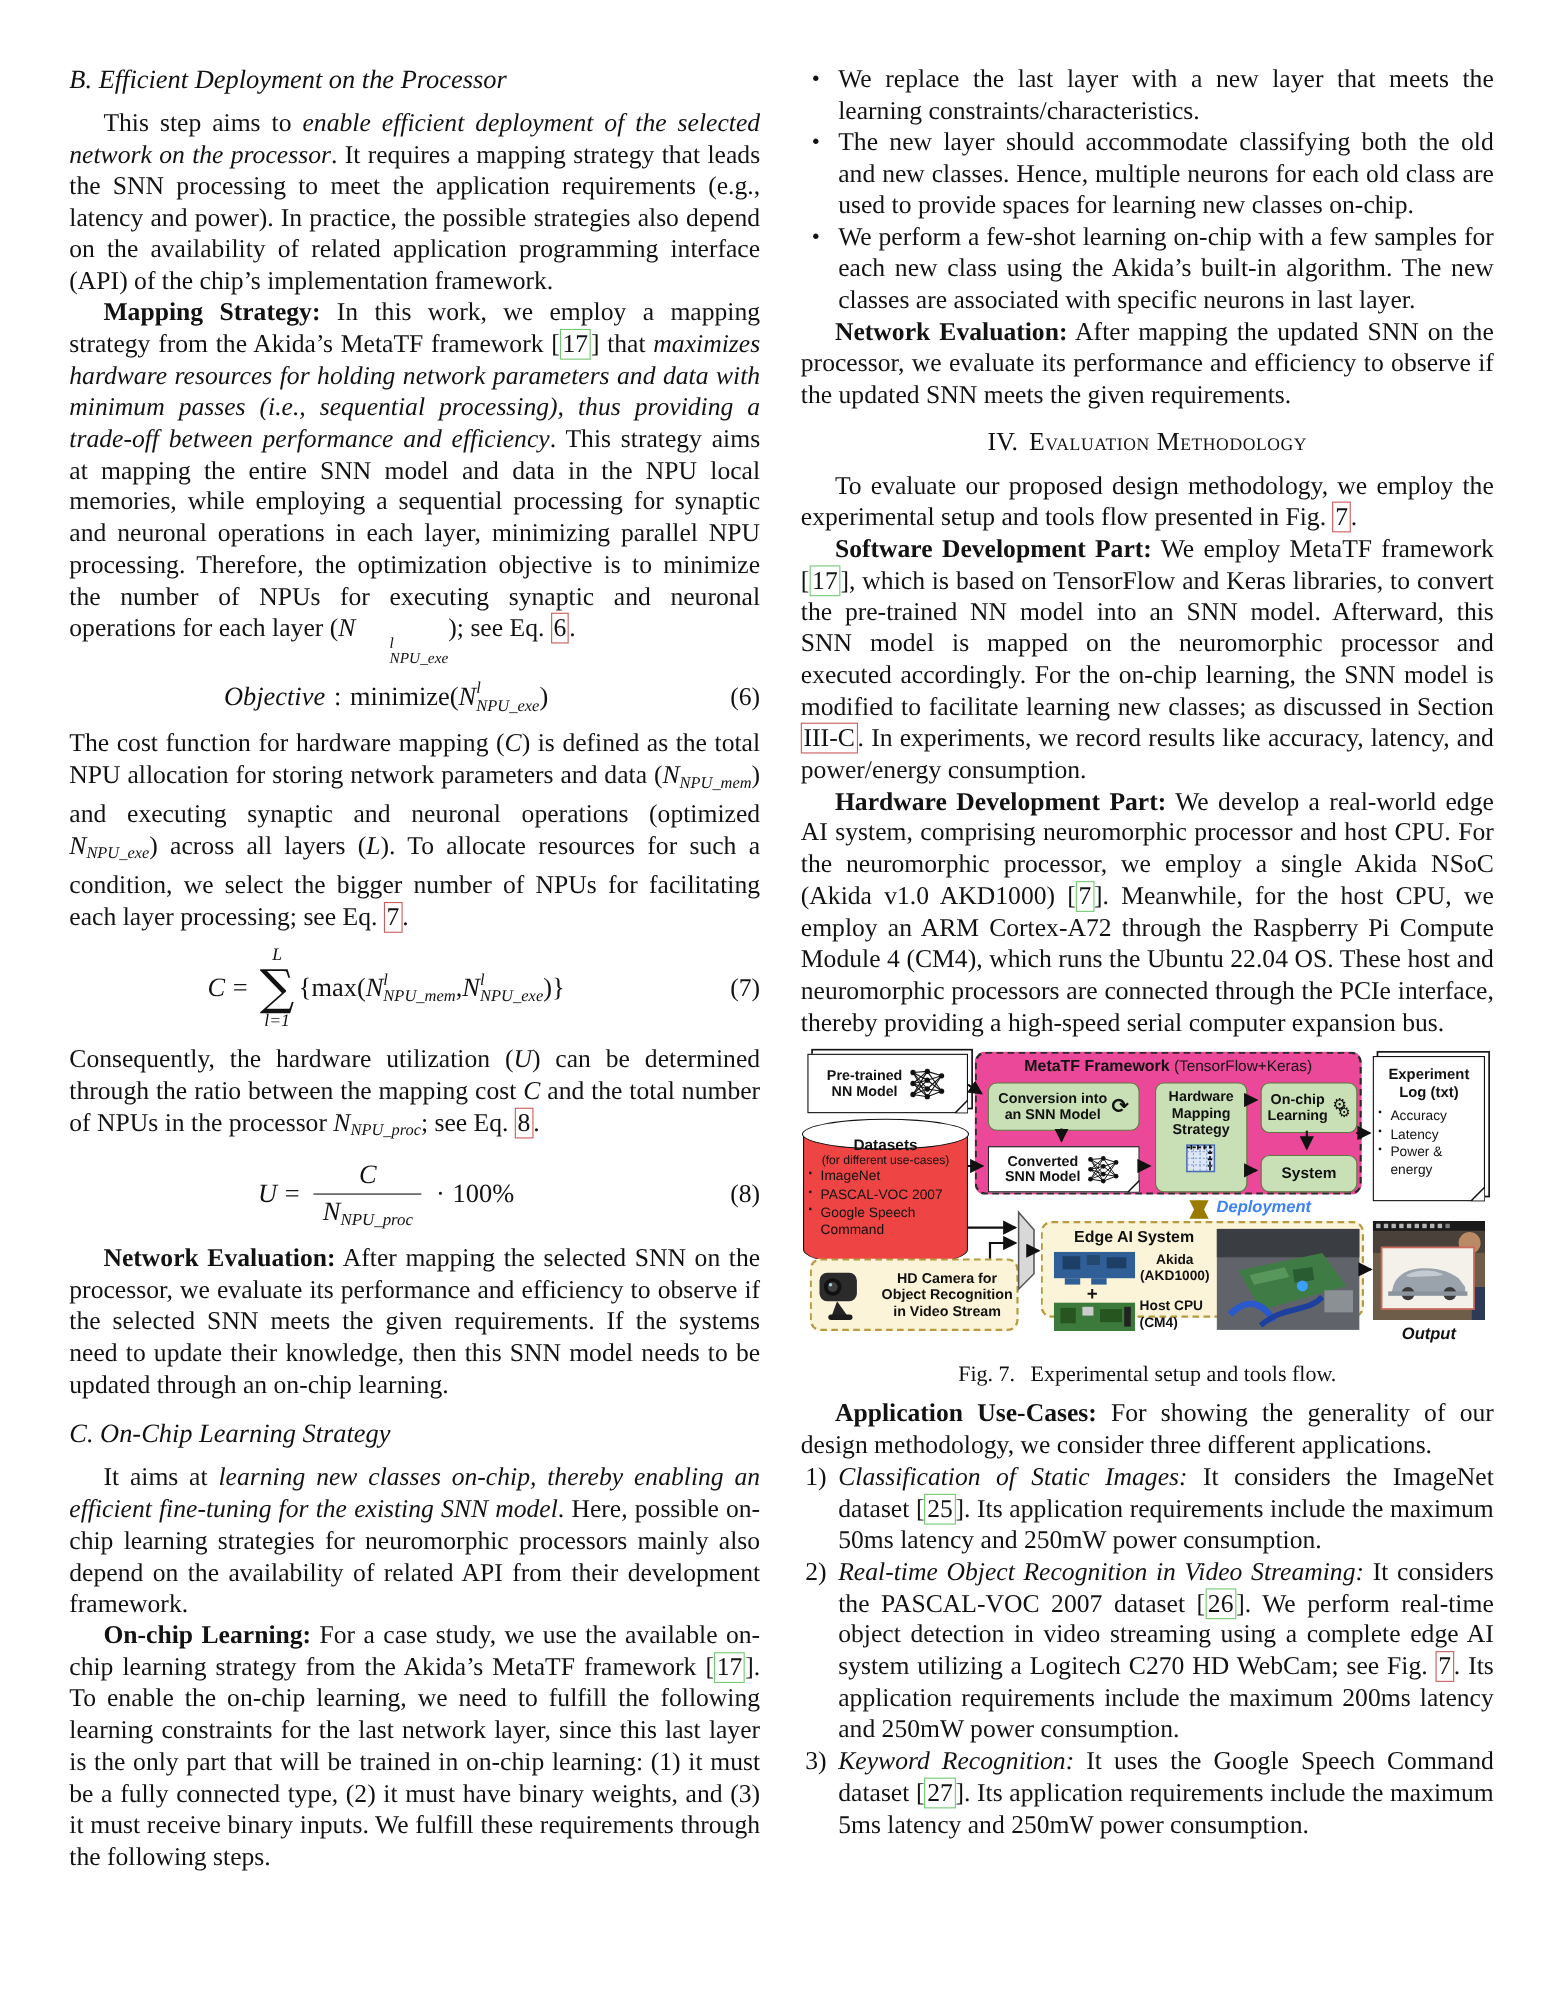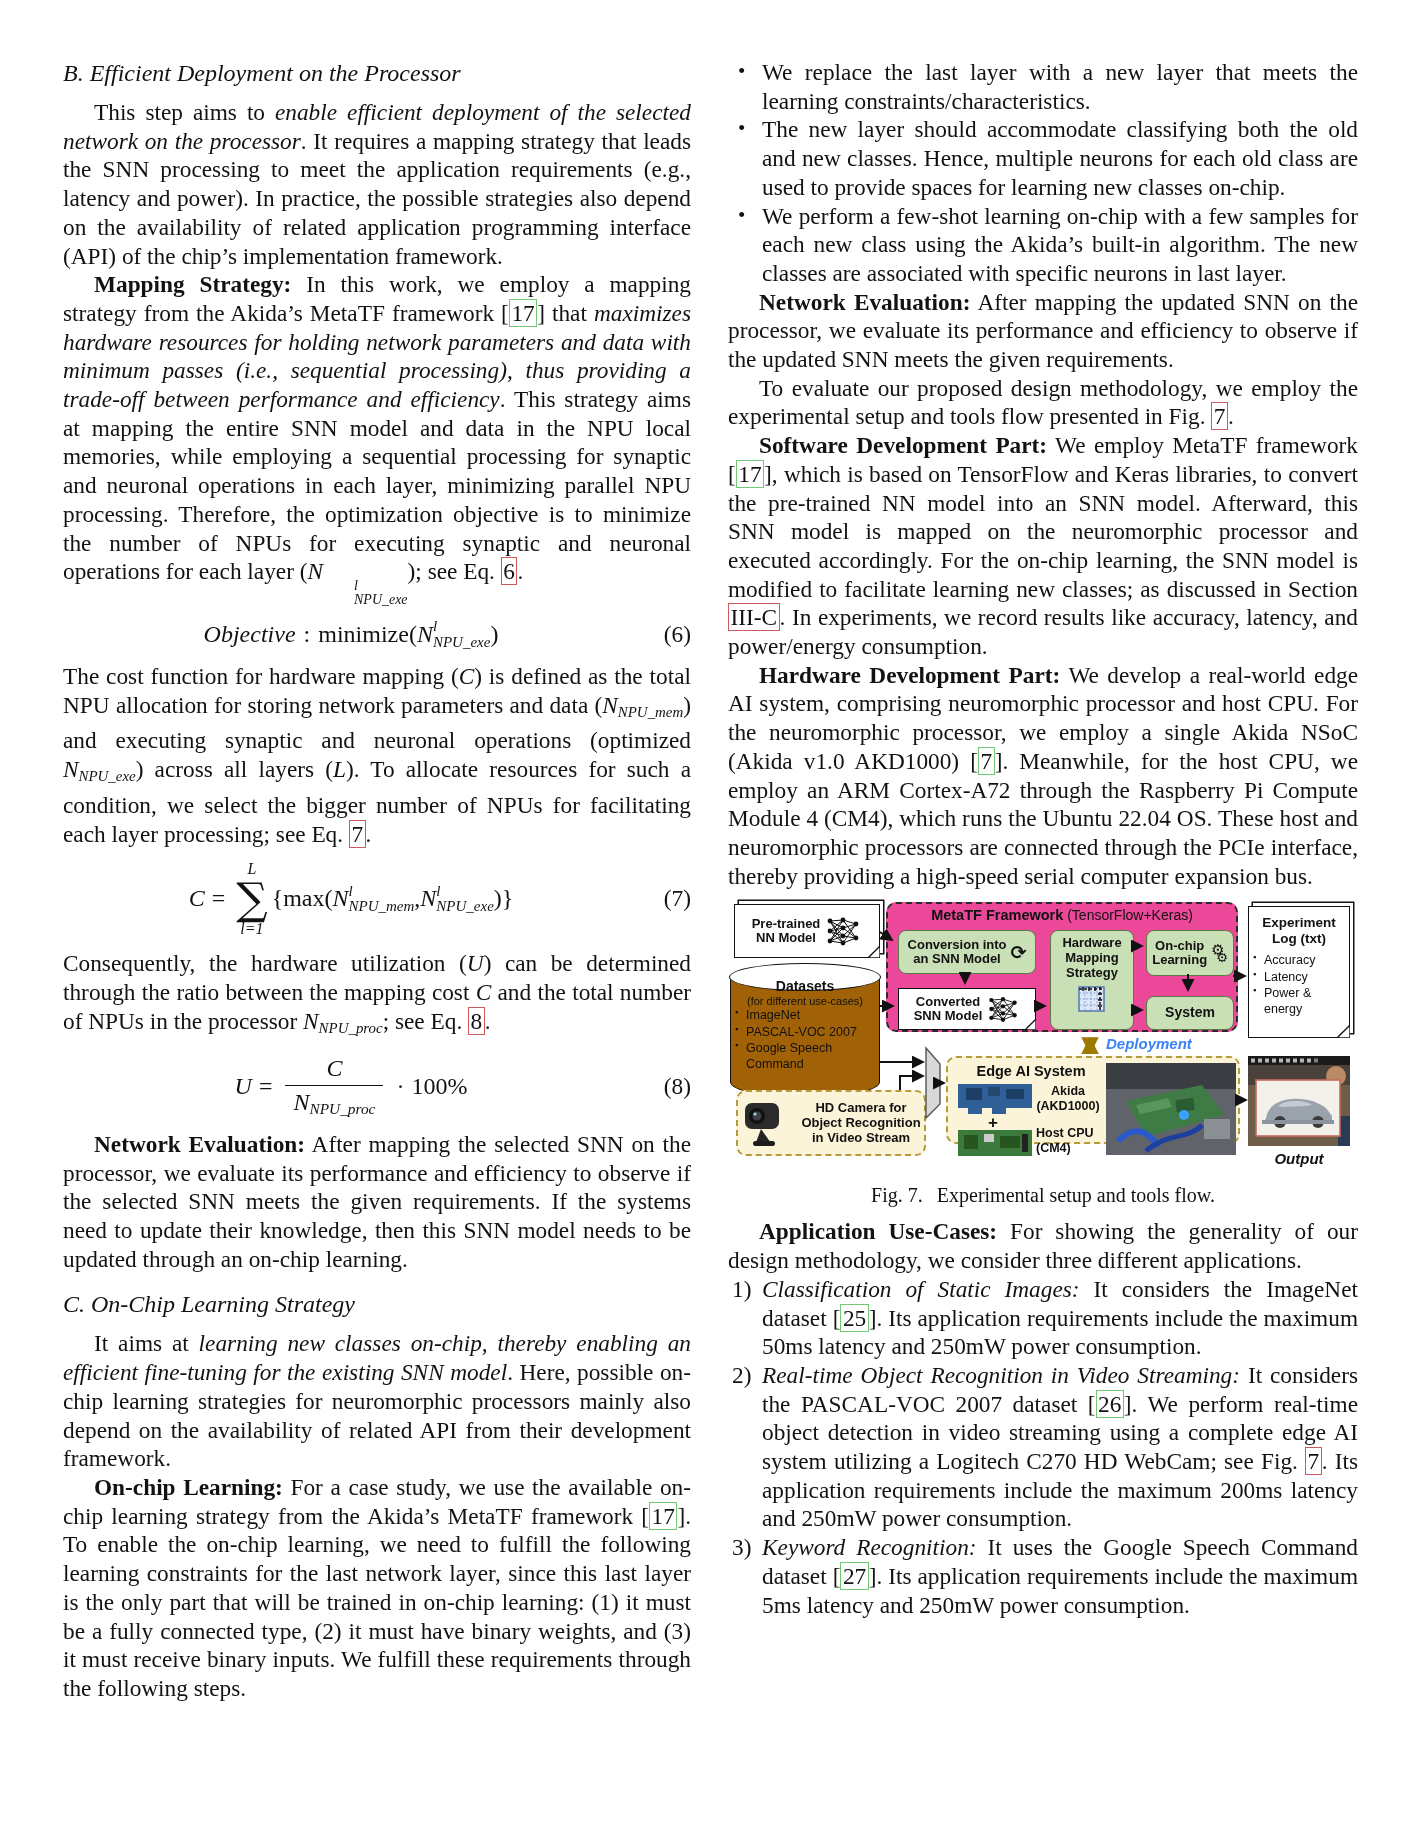--- a/index.html
+++ b/index.html
@@ -54,21 +54,21 @@
   .wbox{background:#fff;border:1.7px solid #111;}
   .stacked{box-shadow:4px -4px 0 -1px #fff, 4px -4px 0 0.5px #111;}
   .gbox{background:#c9dfb5;border:1.6px solid #5a7a42;border-radius:8px;}
   .fig-label{font-weight:600;font-size:13px;line-height:1.13;text-align:center;}
   .fig-label-sm{font-size:12.5px;line-height:1.15;}
   .ybox{background:#fcf4d8;border:2.3px dashed #b59a3e;border-radius:10px;}
   .metatf{background:#ec4899;border:2.2px dashed #2a2a2a;border-radius:10px;}
   .metatf-title{position:absolute;top:3px;left:0;right:0;text-align:center;font-size:14px;}
   .metatf-title b{font-size:14.5px;}
   .flexc{display:flex;align-items:center;justify-content:center;gap:4px;}
-  .cylinder{background:#a16207;border:1.7px solid #111;border-radius:50% / 16px;}
+  .cylinder{background:#ef4444;border:1.7px solid #111;border-radius:50% / 16px;}
   .cyl-top{position:absolute;top:-2px;left:-2px;right:-2px;height:26px;border:1.7px solid #111;
            border-radius:50%;background:#fff;}
   .cyl-content{position:relative;z-index:2;padding-top:13px;}
   .ds-title{text-align:center;font-weight:600;font-size:14px;}
   .ds-sub{text-align:center;font-size:11px;margin-top:1px;}
   .ds-item,.log-item{position:relative;padding-left:15px;font-size:12.5px;line-height:1.3;}
   .ds-item .sqb,.log-item .sqb{position:absolute;left:4px;top:0;font-size:9px;}
   .log-title{text-align:center;font-weight:600;font-size:13.5px;line-height:1.15;margin:8px 0 6px 0;}
   .gear-wrap{font-family:"DejaVu Sans", sans-serif;line-height:0.8;color:#111;}
   .refresh-ic{font-family:"DejaVu Sans", sans-serif;font-size:19px;font-weight:bold;line-height:1;}
@@ -169,20 +169,23 @@
       <span class="bullet-marker">•</span>
       <span><span class="r-n">The new layer should accommodate classifying both the old and new classes. Hence, multiple neurons for each old class are used to provide spaces for learning new classes on-chip.</span></span>
     </div>
     <div class="bullet-item">
       <span class="bullet-marker">•</span>
       <span><span class="r-n">We perform a few-shot learning on-chip with a few samples for each new class using the Akida’s built-in algorithm. The new classes are associated with specific neurons in last layer.</span></span>
     </div>
 
     <p class="para indent"><span class="r-b">Network Evaluation:</span><span class="r-n"> After mapping the updated SNN on the processor, we evaluate its performance and efficiency to observe if the updated SNN meets the given requirements.</span></p>
 
+    <div class="sec-heading">
+      <span>IV.</span><span class="sc">Evaluation Methodology</span>
+    </div>
 
     <p class="para indent"><span class="r-n">To evaluate our proposed design methodology, we employ the experimental setup and tools flow presented in Fig. </span><span class="r-cr">7</span><span class="r-n">.</span></p>
     <p class="para indent"><span class="r-b">Software Development Part:</span><span class="r-n"> We employ MetaTF framework [</span><span class="r-cg">17</span><span class="r-n">], which is based on TensorFlow and Keras libraries, to convert the pre-trained NN model into an SNN model. Afterward, this SNN model is mapped on the neuromorphic processor and executed accordingly. For the on-chip learning, the SNN model is modified to facilitate learning new classes; as discussed in Section </span><span class="r-cr">III-C</span><span class="r-n">. In experiments, we record results like accuracy, latency, and power/energy consumption.</span></p>
     <p class="para indent"><span class="r-b">Hardware Development Part:</span><span class="r-n"> We develop a real-world edge AI system, comprising neuromorphic processor and host CPU. For the neuromorphic processor, we employ a single Akida NSoC (Akida v1.0 AKD1000) [</span><span class="r-cg">7</span><span class="r-n">]. Meanwhile, for the host CPU, we employ an ARM Cortex-A72 through the Raspberry Pi Compute Module 4 (CM4), which runs the Ubuntu 22.04 OS. These host and neuromorphic processors are connected through the PCIe interface, thereby providing a high-speed serial computer expansion bus.</span></p>
 
     <div class="figure">
 
       <div class="fig-abs wbox stacked" style="left:6px;top:4px;width:146px;height:54px;">
         <div class="flexc" style="height:100%;">
           <div class="fig-label">

